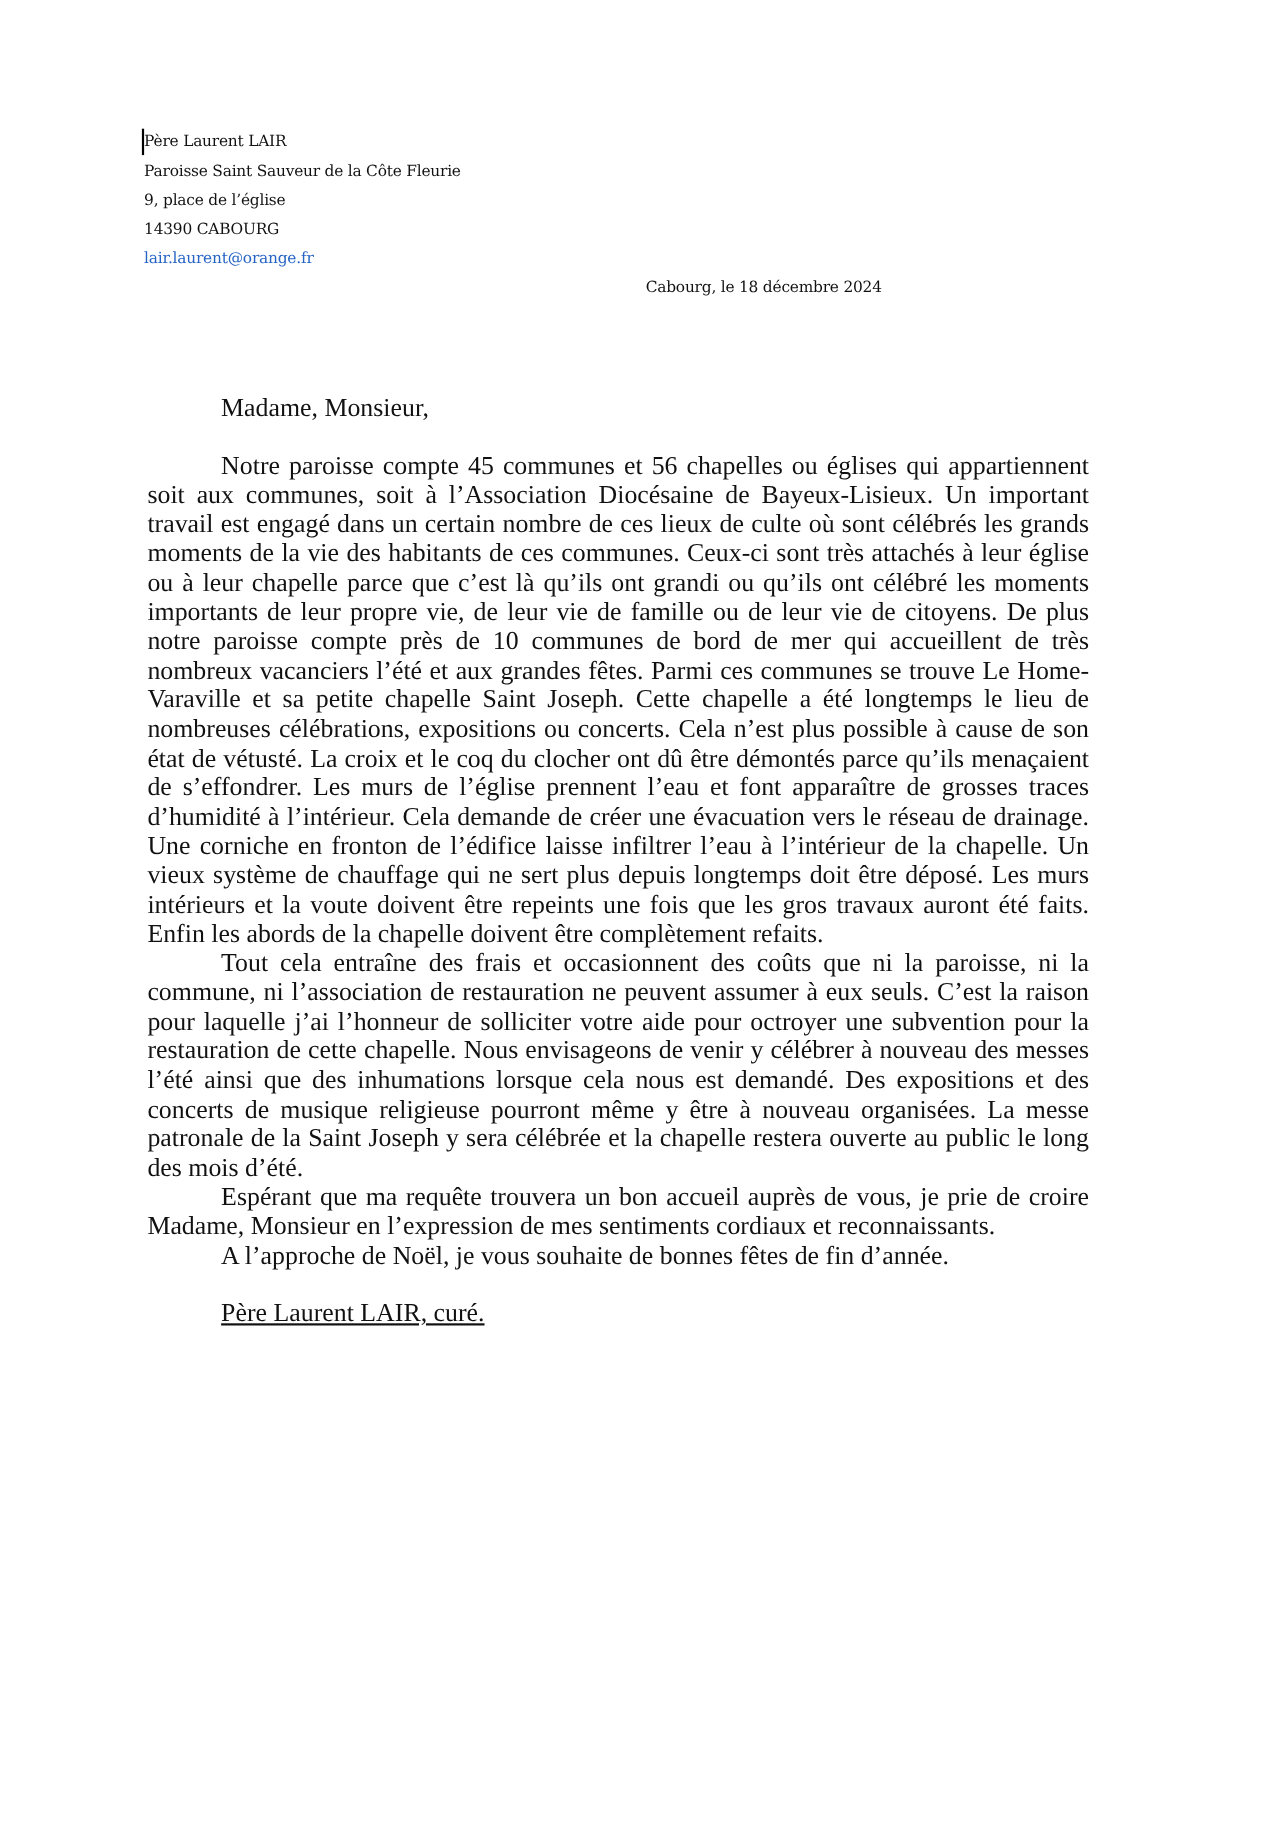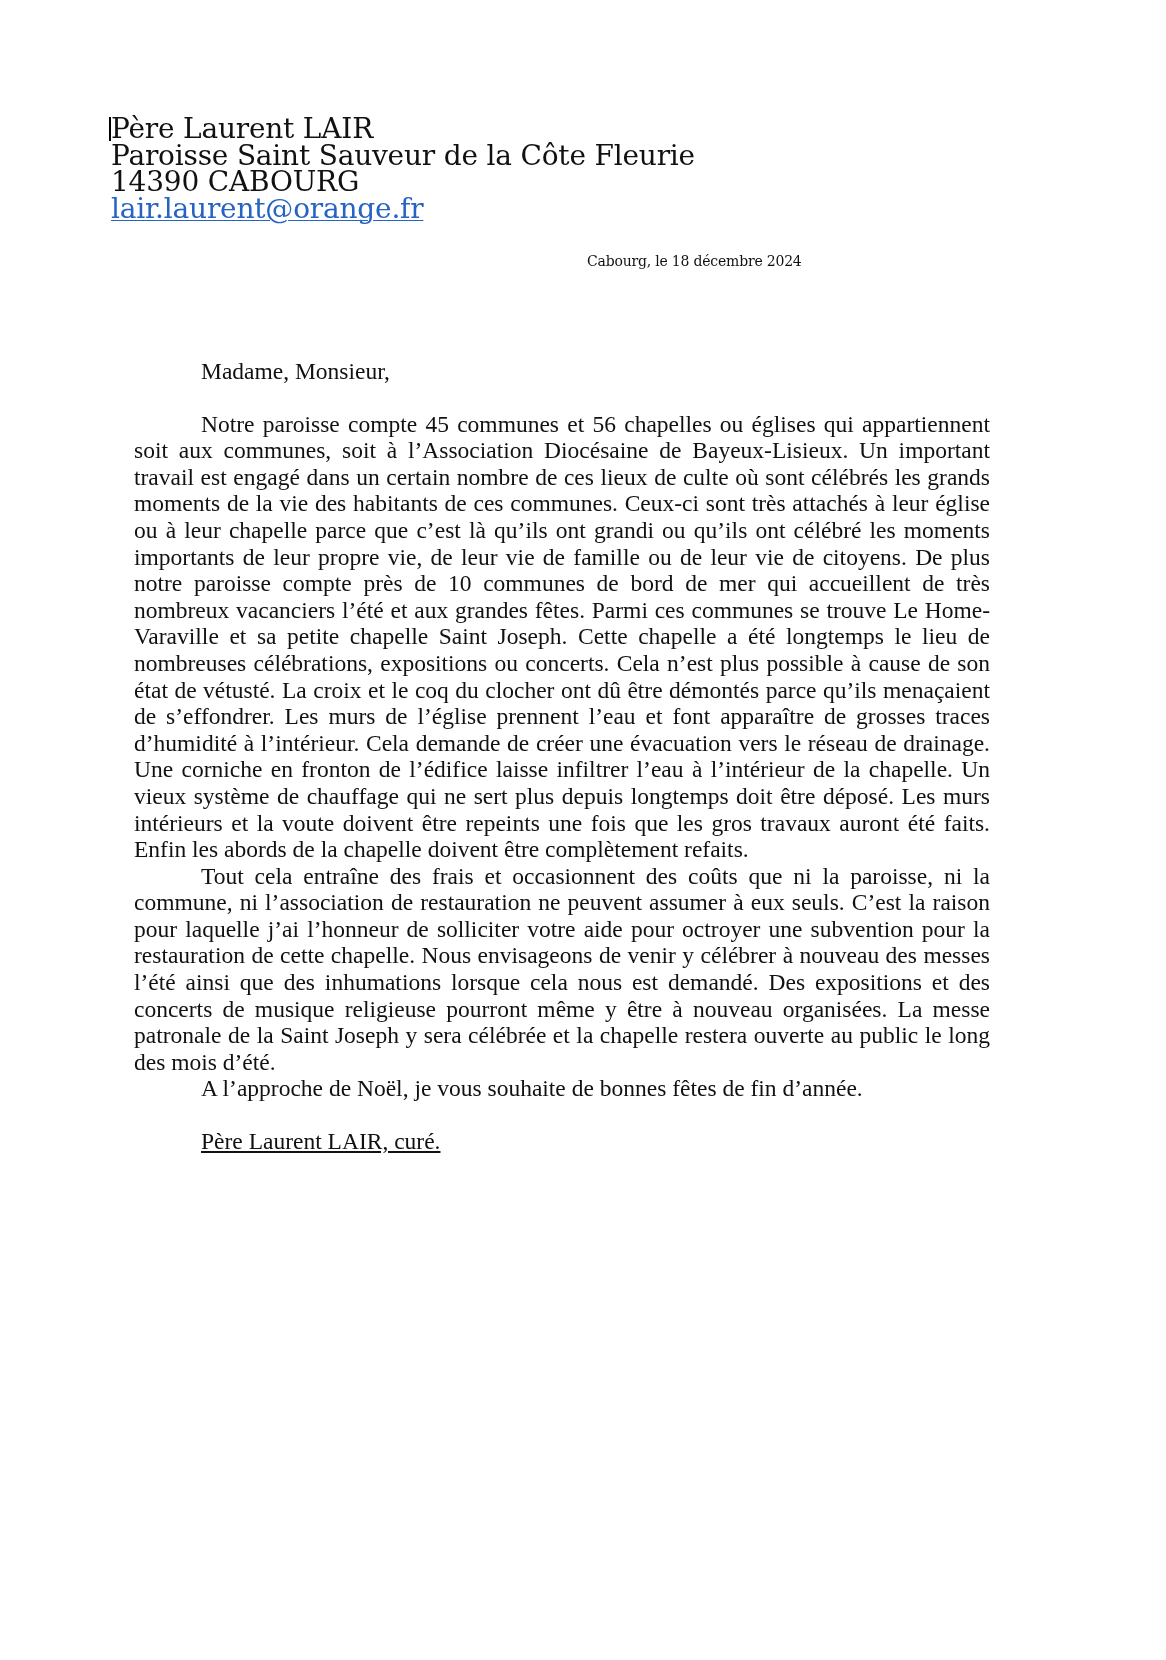--- a/index.html
+++ b/index.html
@@ -2,50 +2,52 @@
 <html><head>
 <meta charset="utf-8">
 <style>
   html, body { margin: 0; padding: 0; background: #ffffff; }
   body { width: 1166px; height: 1660px; position: relative; overflow: hidden; }
   .page {
     position: absolute; left: 0; top: 0; width: 1166px; height: 1660px; background: #fff;
     font-family: "DejaVu Serif", "Liberation Serif", serif;
     color: #111;
   }
-  .header { position: absolute; left: 111px; top: 116px; font-size: 28px; line-height: 26.5px; letter-spacing: -0.2px; }
+  .header { position: absolute; left: 131px; top: 116px; font-size: 14px; line-height: 26.5px; letter-spacing: -0.2px; }
   .header div { white-space: nowrap; }
   .cursor { display: inline-block; width: 1.5px; height: 24px; background: #000; vertical-align: -4px; margin-right: 0; position: absolute; left: -2px; top: 1px; }
-  .email { color: #2563c4; text-decoration: underline; text-decoration-thickness: 1px; text-underline-offset: 2px; }
+  .email { color: #2563c4; text-decoration-thickness: 1px; text-underline-offset: 2px; }
   .date { position: absolute; left: 587px; top: 248px; font-size: 14px; line-height: 26.5px; white-space: nowrap; letter-spacing: -0.2px; }
   .body-text {
     position: absolute; left: 134px; top: 358px; width: 856px;
     font-family: "Liberation Serif", "DejaVu Serif", serif;
     font-size: 23.5px; line-height: 26.6px;
   }
   .salutation { padding-left: 67px; margin: 0 0 26px 0; }
   .para { text-align: justify; text-indent: 67px; margin: 0; }
   .sig { padding-left: 67px; margin-top: 26px; text-decoration: underline; }
 </style>
 </head>
 <body>
 
 <div class="page">
 
   <div class="header">
     <span class="cursor"></span>
     <div>Père Laurent LAIR</div>
     <div>Paroisse Saint Sauveur de la Côte Fleurie</div>
+    <div>9, place de l’église</div>
     <div>14390 CABOURG</div>
     <div><a class="email">lair.laurent@orange.fr</a></div>
   </div>
 
   <div class="date">Cabourg, le 18 décembre 2024</div>
 
   <div class="body-text">
     <div class="salutation">Madame, Monsieur,</div>
     <p class="para">Notre paroisse compte 45 communes et 56 chapelles ou églises qui appartiennent soit aux communes, soit à l’Association Diocésaine de Bayeux-Lisieux. Un important travail est engagé dans un certain nombre de ces lieux de culte où sont célébrés les grands moments de la vie des habitants de ces communes. Ceux-ci sont très attachés à leur église ou à leur chapelle parce que c’est là qu’ils ont grandi ou qu’ils ont célébré les moments importants de leur propre vie, de leur vie de famille ou de leur vie de citoyens. De plus notre paroisse compte près de 10 communes de bord de mer qui accueillent de très nombreux vacanciers l’été et aux grandes fêtes. Parmi ces communes se trouve Le Home-Varaville et sa petite chapelle Saint Joseph. Cette chapelle a été longtemps le lieu de nombreuses célébrations, expositions ou concerts. Cela n’est plus possible à cause de son état de vétusté. La croix et le coq du clocher ont dû être démontés parce qu’ils menaçaient de s’effondrer. Les murs de l’église prennent l’eau et font apparaître de grosses traces d’humidité à l’intérieur. Cela demande de créer une évacuation vers le réseau de drainage. Une corniche en fronton de l’édifice laisse infiltrer l’eau à l’intérieur de la chapelle. Un vieux système de chauffage qui ne sert plus depuis longtemps doit être déposé. Les murs intérieurs et la voute doivent être repeints une fois que les gros travaux auront été faits. Enfin les abords de la chapelle doivent être complètement refaits.</p>
     <p class="para">Tout cela entraîne des frais et occasionnent des coûts que ni la paroisse, ni la commune, ni l’association de restauration ne peuvent assumer à eux seuls. C’est la raison pour laquelle j’ai l’honneur de solliciter votre aide pour octroyer une subvention pour la restauration de cette chapelle. Nous envisageons de venir y célébrer à nouveau des messes l’été ainsi que des inhumations lorsque cela nous est demandé. Des expositions et des concerts de musique religieuse pourront même y être à nouveau organisées. La messe patronale de la Saint Joseph y sera célébrée et la chapelle restera ouverte au public le long des mois d’été.</p>
+    <p class="para">Espérant que ma requête trouvera un bon accueil auprès de vous, je prie de croire Madame, Monsieur en l’expression de mes sentiments cordiaux et reconnaissants.</p>
     <p class="para">A l’approche de Noël, je vous souhaite de bonnes fêtes de fin d’année.</p>
     <div class="sig">Père Laurent LAIR, curé.</div>
   </div>
 
 </div>
 
 </body></html>

